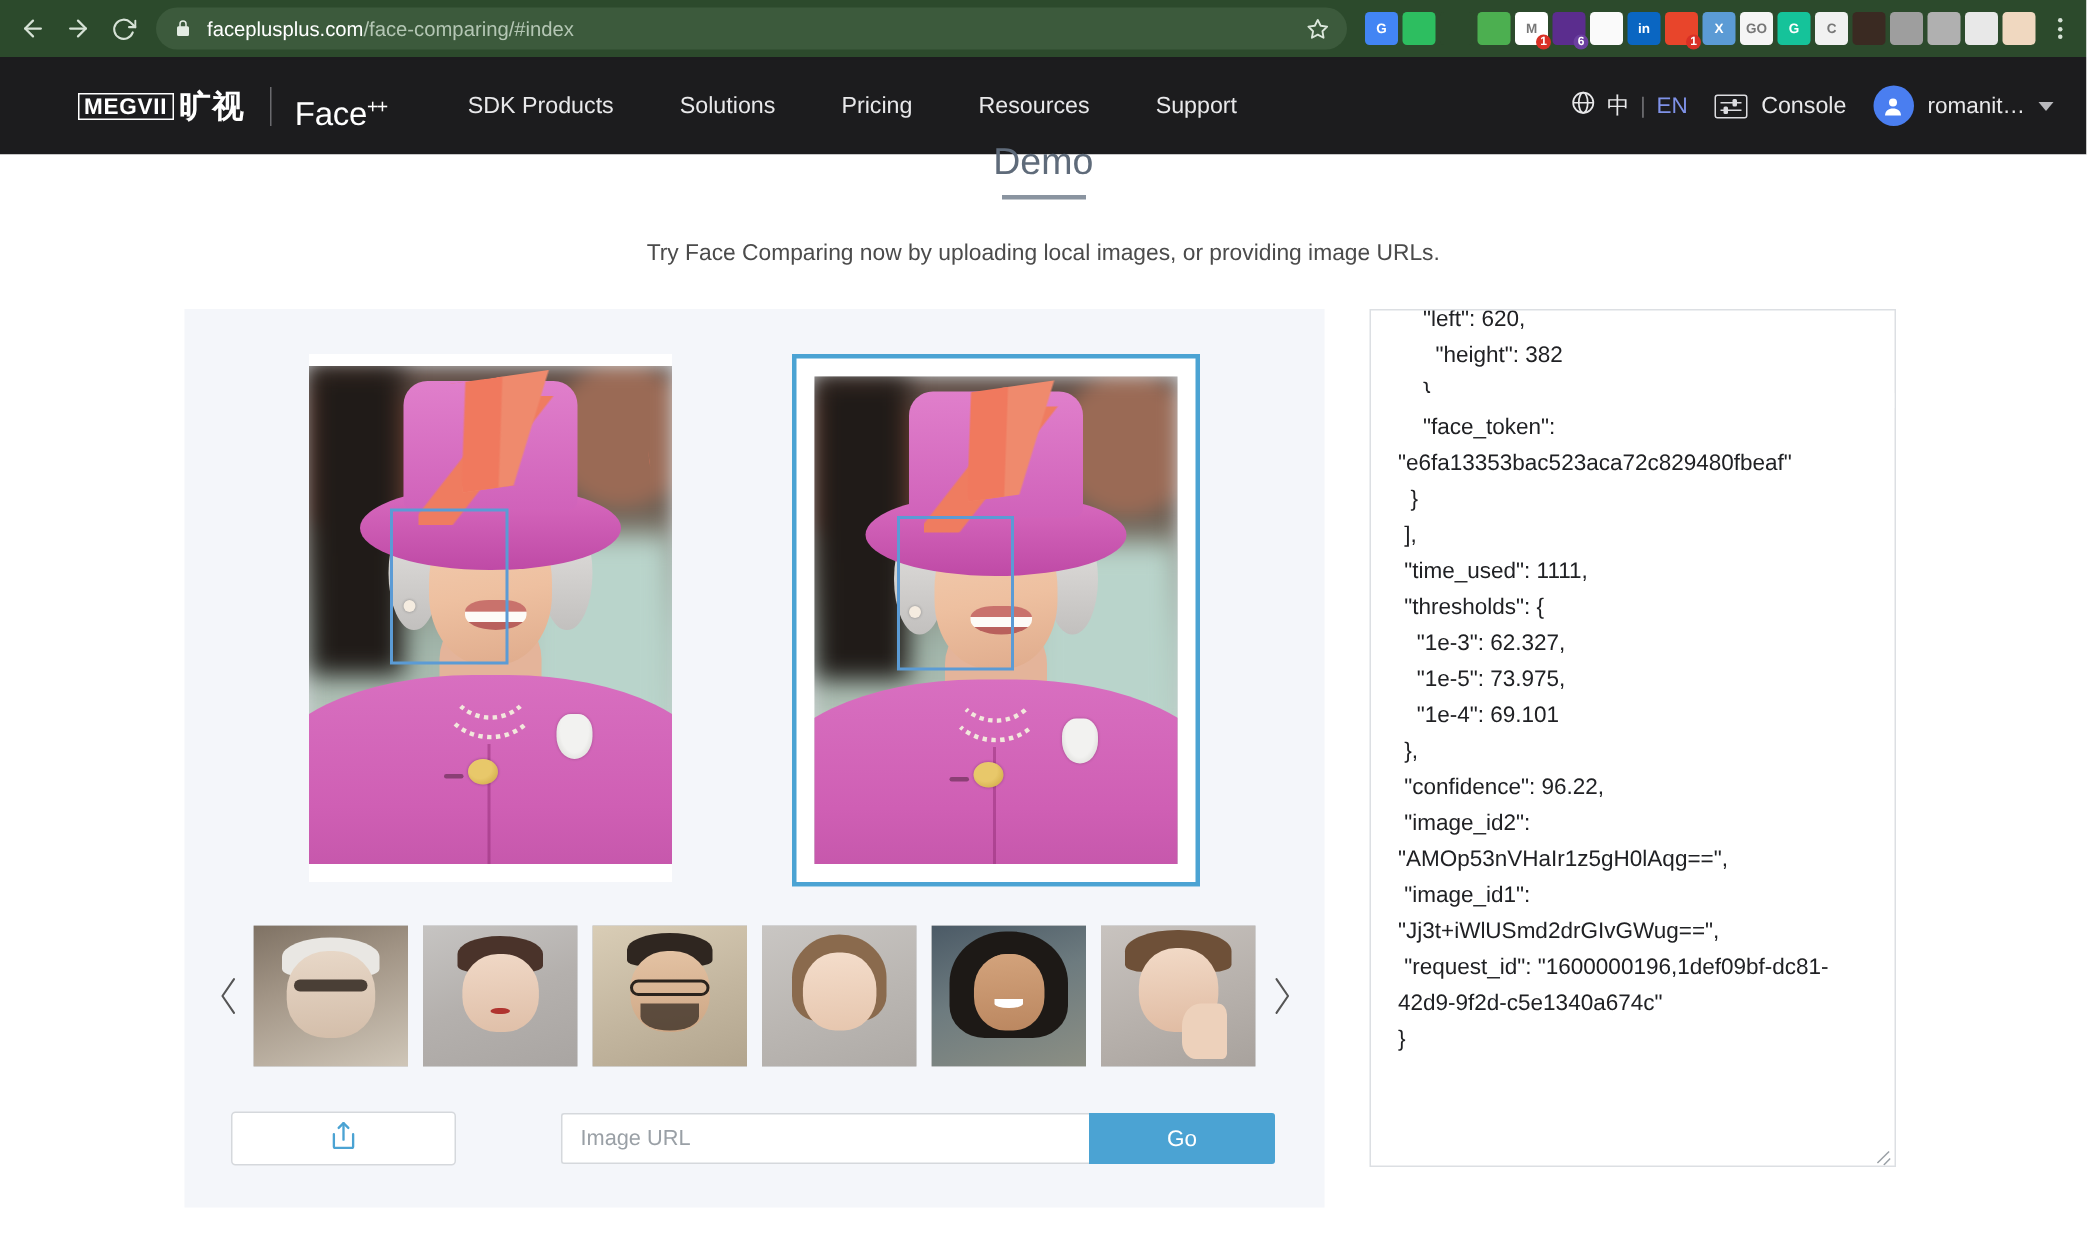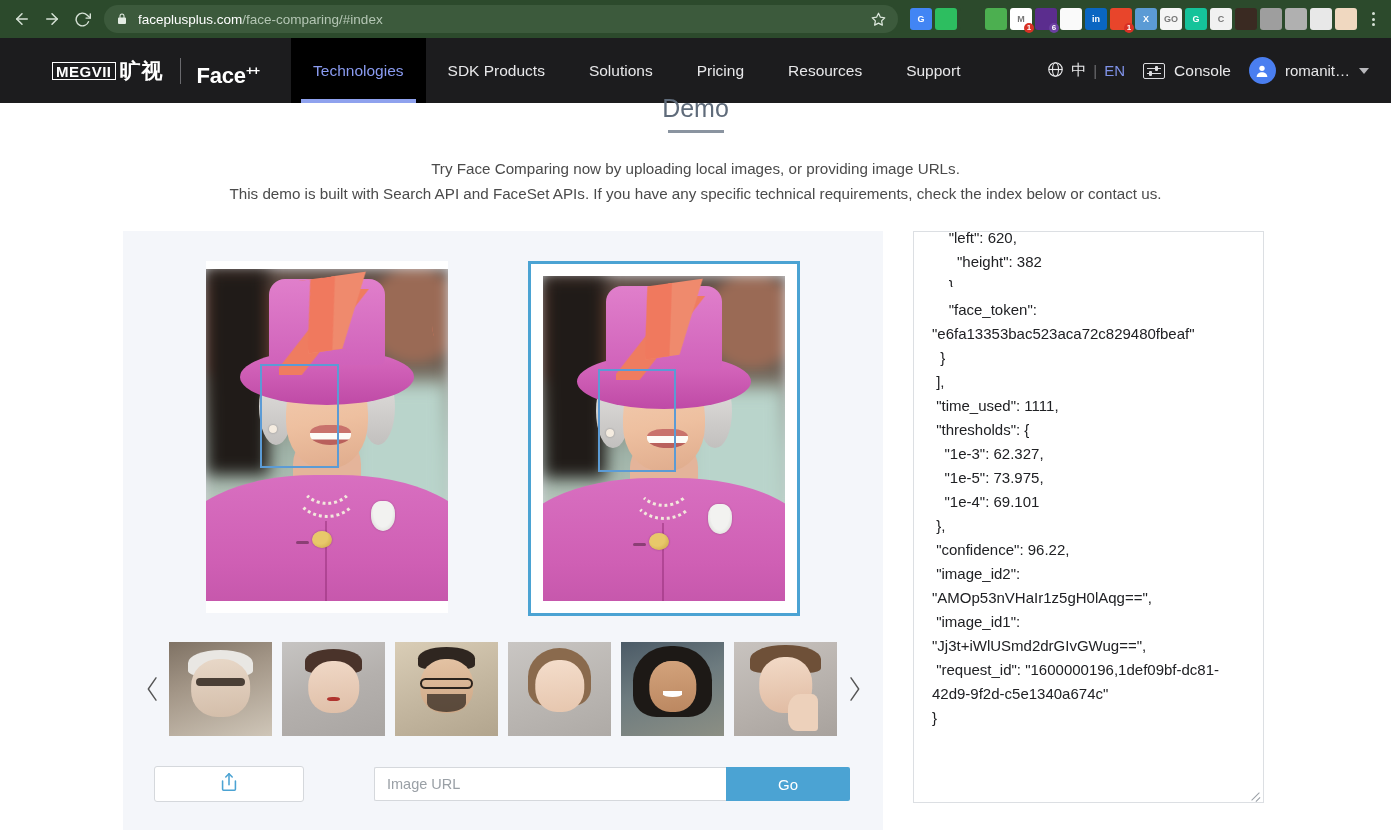--- a/index.html
+++ b/index.html
@@ -109,21 +109,21 @@
     border: 1.6px solid #fff;
     font-size: 15px;
     font-weight: bold;
     letter-spacing: .5px;
     padding: 1px 3px 0 3px;
     line-height: 15px;
     font-family: "Liberation Sans", sans-serif;
   }
   .megvii-cn { font-size: 21px; font-weight: bold; letter-spacing: 1px; }
   .brand-sep { width: 1px; height: 26px; background: #6a6a6e; }
-  .facepp { font-size: 22px; font-weight: bold; letter-spacing: -.2px; position: relative; margin-top: 12px; }
+  .facepp { font-size: 22px; font-weight: normal; letter-spacing: -.2px; position: relative; margin-top: 12px; }
   .facepp sup { font-size: 13px; vertical-align: super; letter-spacing: -1px; }
 
   .nav-items { display: flex; align-items: stretch; margin-left: 32px; }
   .nav-item {
     display: flex; align-items: center;
     padding: 0 22px;
     font-size: 15.5px;
     color: #e8e8ea;
     position: relative;
     white-space: nowrap;
@@ -577,23 +577,20 @@
   <div class="brand">
     <div class="megvii">
       <span class="megvii-box">MEGVII</span>
       <span class="megvii-cn">旷视</span>
     </div>
     <div class="brand-sep"></div>
     <div class="facepp"><span>Face</span><sup>++</sup></div>
   </div>
 
   <div class="nav-items" id="nav-items">
-      <div class="nav-item active">
-        <span>Technologies</span>
-      </div>
       <div class="nav-item">
         <span>SDK Products</span>
       </div>
       <div class="nav-item">
         <span>Solutions</span>
       </div>
       <div class="nav-item">
         <span>Pricing</span>
       </div>
       <div class="nav-item">
@@ -641,21 +638,20 @@
 
 <div class="page">
 
   <div class="demo-head">
     <h1 class="demo-title">Demo</h1>
     <div class="demo-underline"></div>
   </div>
 
   <div class="demo-desc">
     <div>Try Face Comparing now by uploading local images, or providing image URLs.</div>
-    <div>This demo is built with Search API and FaceSet APIs. If you have any specific technical requirements, check the index below or contact us.</div>
   </div>
 
   <div class="demo-area">
 
     <div class="compare-panel">
 
       <div class="images-row">
 
         <div class="img-slot slot-a">
           <div class="white-mat">

